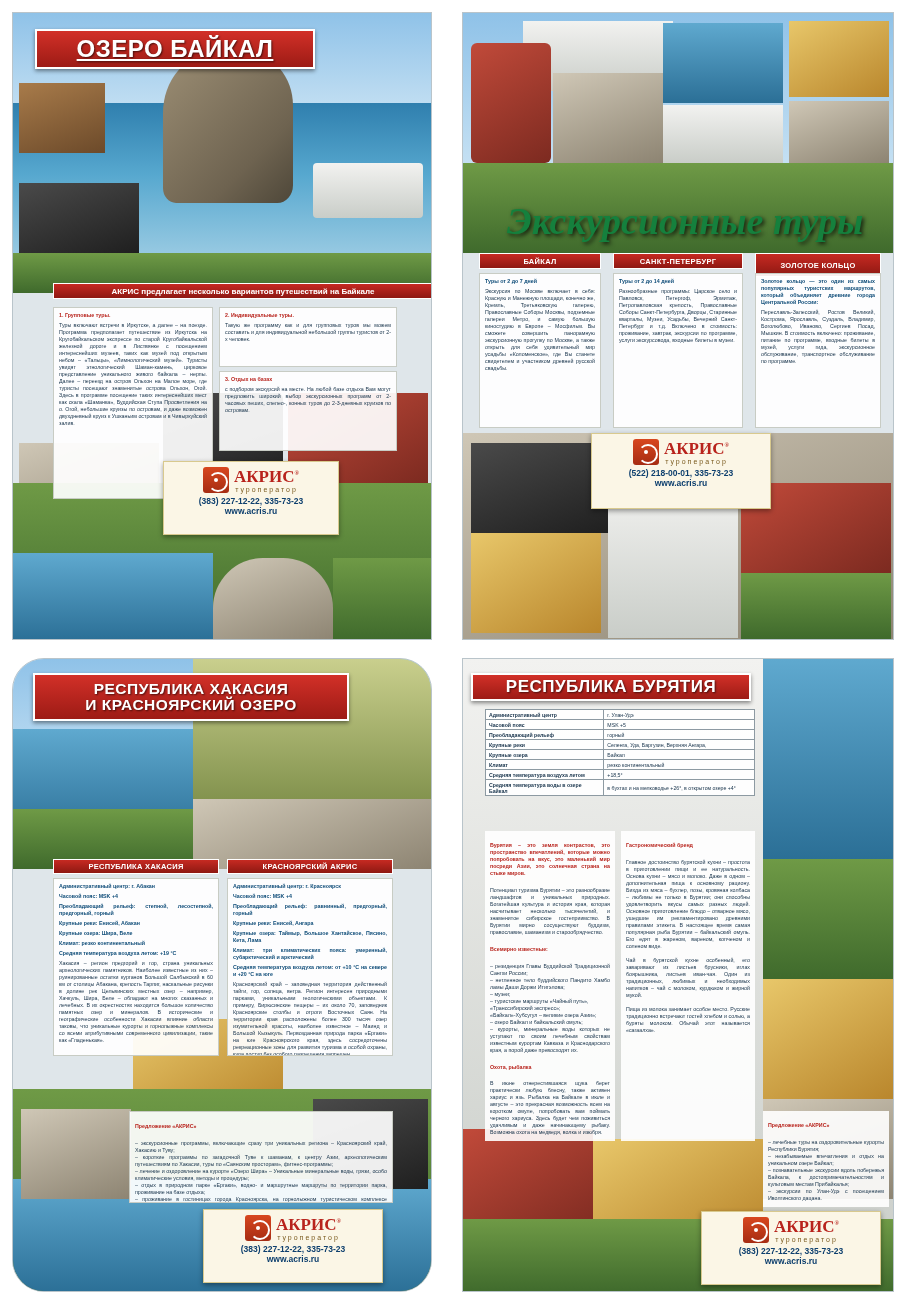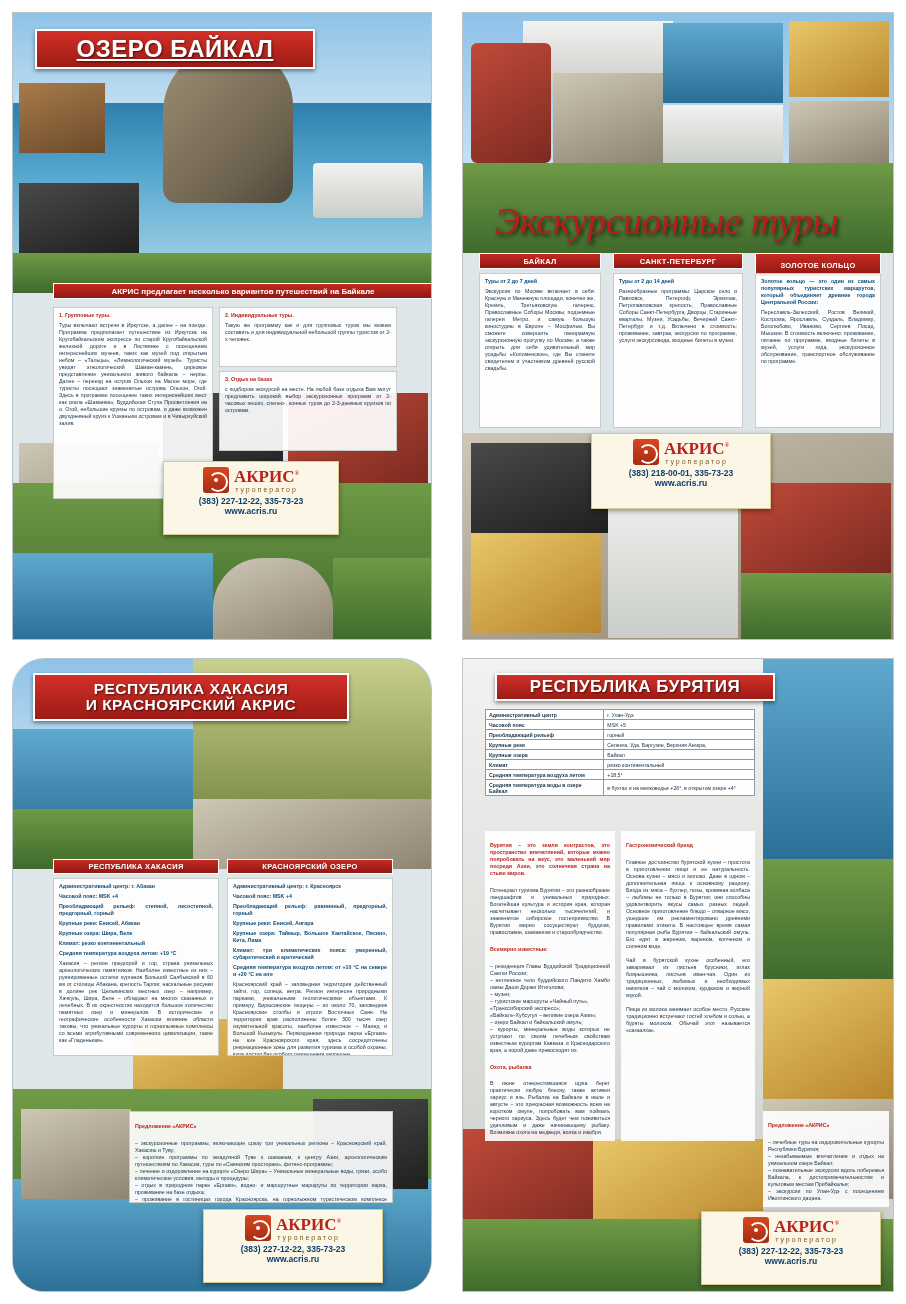--- a/index.html
+++ b/index.html
@@ -54,25 +54,26 @@
     justify-content: center;
     text-align: center;
     font-weight: bold;
     letter-spacing: .5px;
     text-shadow: 1px 1px 2px rgba(0,0,0,.6);
   }
   .banner-title { line-height: 1.05; }
 
   .script-title {
     position: absolute;
-    color: #b91c1c;
+    color: #15803d;
     font-family: "Liberation Serif", serif;
     font-style: italic;
-    font-weight: normal;
+    font-weight: bold;
     text-shadow: 2px 2px 4px rgba(0,0,0,.75);
+    margin-left: 12px;
   }
 
   
   .ribbon {
     position: absolute;
     background: linear-gradient(#c62a22, #8e1812);
     color: #fff;
     font-size: 8px;
     font-weight: bold;
     display: flex; align-items: center; justify-content: center;
@@ -266,46 +267,46 @@
     </div>
 
     <div class="logo-card" style="left:128px;top:420px;width:180px;height:76px;">
       <div class="logo-row">
         <div class="logo-mark"></div>
         <div>
           <div class="logo-word"><span>АКРИС</span><span class="logo-reg">®</span></div>
           <div class="logo-sub">туроператор</div>
         </div>
       </div>
-      <div class="logo-phone">(383) 218-00-01, 335-73-23</div>
+      <div class="logo-phone">(522) 218-00-01, 335-73-23</div>
       <div class="logo-url">www.acris.ru</div>
     </div>
   </div>
 
   <div class="sheet" id="sheet-khakassia">
     <div class="photo ph-sky" style="left:0;top:0;width:420px;height:140px;"></div>
     <div class="photo ph-field" style="left:180px;top:0;width:240px;height:150px;"></div>
     <div class="photo ph-water" style="left:0;top:70px;width:180px;height:110px;"></div>
     <div class="photo ph-green" style="left:0;top:150px;width:420px;height:60px;"></div>
     <div class="photo ph-stone" style="left:180px;top:140px;width:240px;height:70px;"></div>
     <div class="photo ph-gold" style="left:120px;top:360px;width:150px;height:90px;border-radius:6px;"></div>
     <div class="photo ph-green" style="left:0;top:430px;width:420px;height:204px;"></div>
     <div class="photo ph-water" style="left:0;top:520px;width:420px;height:114px;"></div>
     <div class="photo ph-stone" style="left:8px;top:450px;width:110px;height:90px;"></div>
     <div class="photo ph-dark" style="left:300px;top:440px;width:115px;height:90px;"></div>
 
     <div class="banner" style="left:20px;top:14px;width:316px;height:48px;">
       <span class="banner-title" style="font-size:15.5px;">
         <span>РЕСПУБЛИКА ХАКАСИЯ</span><br>
-        <span>И КРАСНОЯРСКИЙ АКРИС</span>
+        <span>И КРАСНОЯРСКИЙ ОЗЕРО</span>
       </span>
     </div>
 
     <div class="colhead" style="left:40px;top:200px;width:166px;height:15px;">РЕСПУБЛИКА ХАКАСИЯ</div>
-    <div class="colhead" style="left:214px;top:200px;width:166px;height:15px;">КРАСНОЯРСКИЙ ОЗЕРО</div>
+    <div class="colhead" style="left:214px;top:200px;width:166px;height:15px;">КРАСНОЯРСКИЙ АКРИС</div>
 
     <div class="panel" style="left:40px;top:219px;width:166px;height:178px;">
       <p class="ph">Административный центр: г. Абакан</p>
       <p class="ph">Часовой пояс: MSK +4</p>
       <p class="ph">Преобладающий рельеф: степной, лесостепной, предгорный, горный</p>
       <p class="ph">Крупные реки: Енисей, Абакан</p>
       <p class="ph">Крупные озера: Шира, Беле</p>
       <p class="ph">Климат: резко континентальный</p>
       <p class="ph">Средняя температура воздуха летом: +19 °С</p>
       <p>Хакасия – регион предгорий и гор, страна уникальных археологических памятников. Наиболее известные из них – руинированные остатки курганов Большой Салбыкский в 60 км от столицы Абакана, крепость Тарпиг, наскальные рисунки в долине рек Цельвинских местных озер – например, Хачкуль, Шира, Беле – обладают на многих сказанных и лечебных. В их окрестностях находится большое количество памятных озер и минералов. В исторические и географические особенности Хакасии влияние области таковы, что уникальные курорты и горнолыжные комплексы со всеми атрибутивными современного цивилизации, такие как «Гладенькая».</p>
@@ -347,21 +348,21 @@
   <div class="sheet" id="sheet-buryatia">
     <div class="photo ph-white" style="left:0;top:0;width:432px;height:634px;"></div>
     <div class="photo ph-water" style="left:300px;top:0;width:132px;height:200px;"></div>
     <div class="photo ph-green" style="left:300px;top:200px;width:132px;height:120px;"></div>
     <div class="photo ph-gold" style="left:300px;top:320px;width:132px;height:120px;"></div>
     <div class="photo ph-stone" style="left:300px;top:440px;width:132px;height:100px;"></div>
     <div class="photo ph-red" style="left:0;top:470px;width:130px;height:110px;"></div>
     <div class="photo ph-gold" style="left:130px;top:480px;width:170px;height:100px;"></div>
     <div class="photo ph-green" style="left:0;top:560px;width:432px;height:74px;"></div>
 
-    <div class="banner" style="left:32px;top:14px;width:280px;height:28px;">
+    <div class="banner" style="left:8px;top:14px;width:280px;height:28px;">
       <span class="banner-title" style="font-size:17px;">РЕСПУБЛИКА БУРЯТИЯ</span>
     </div>
 
     <table class="info-table" style="left:22px;top:50px;width:270px;">
       <tbody>
           <tr>
             <td class="k">Административный центр</td>
             <td>г. Улан-Удэ</td>
           </tr>
       <tr>

